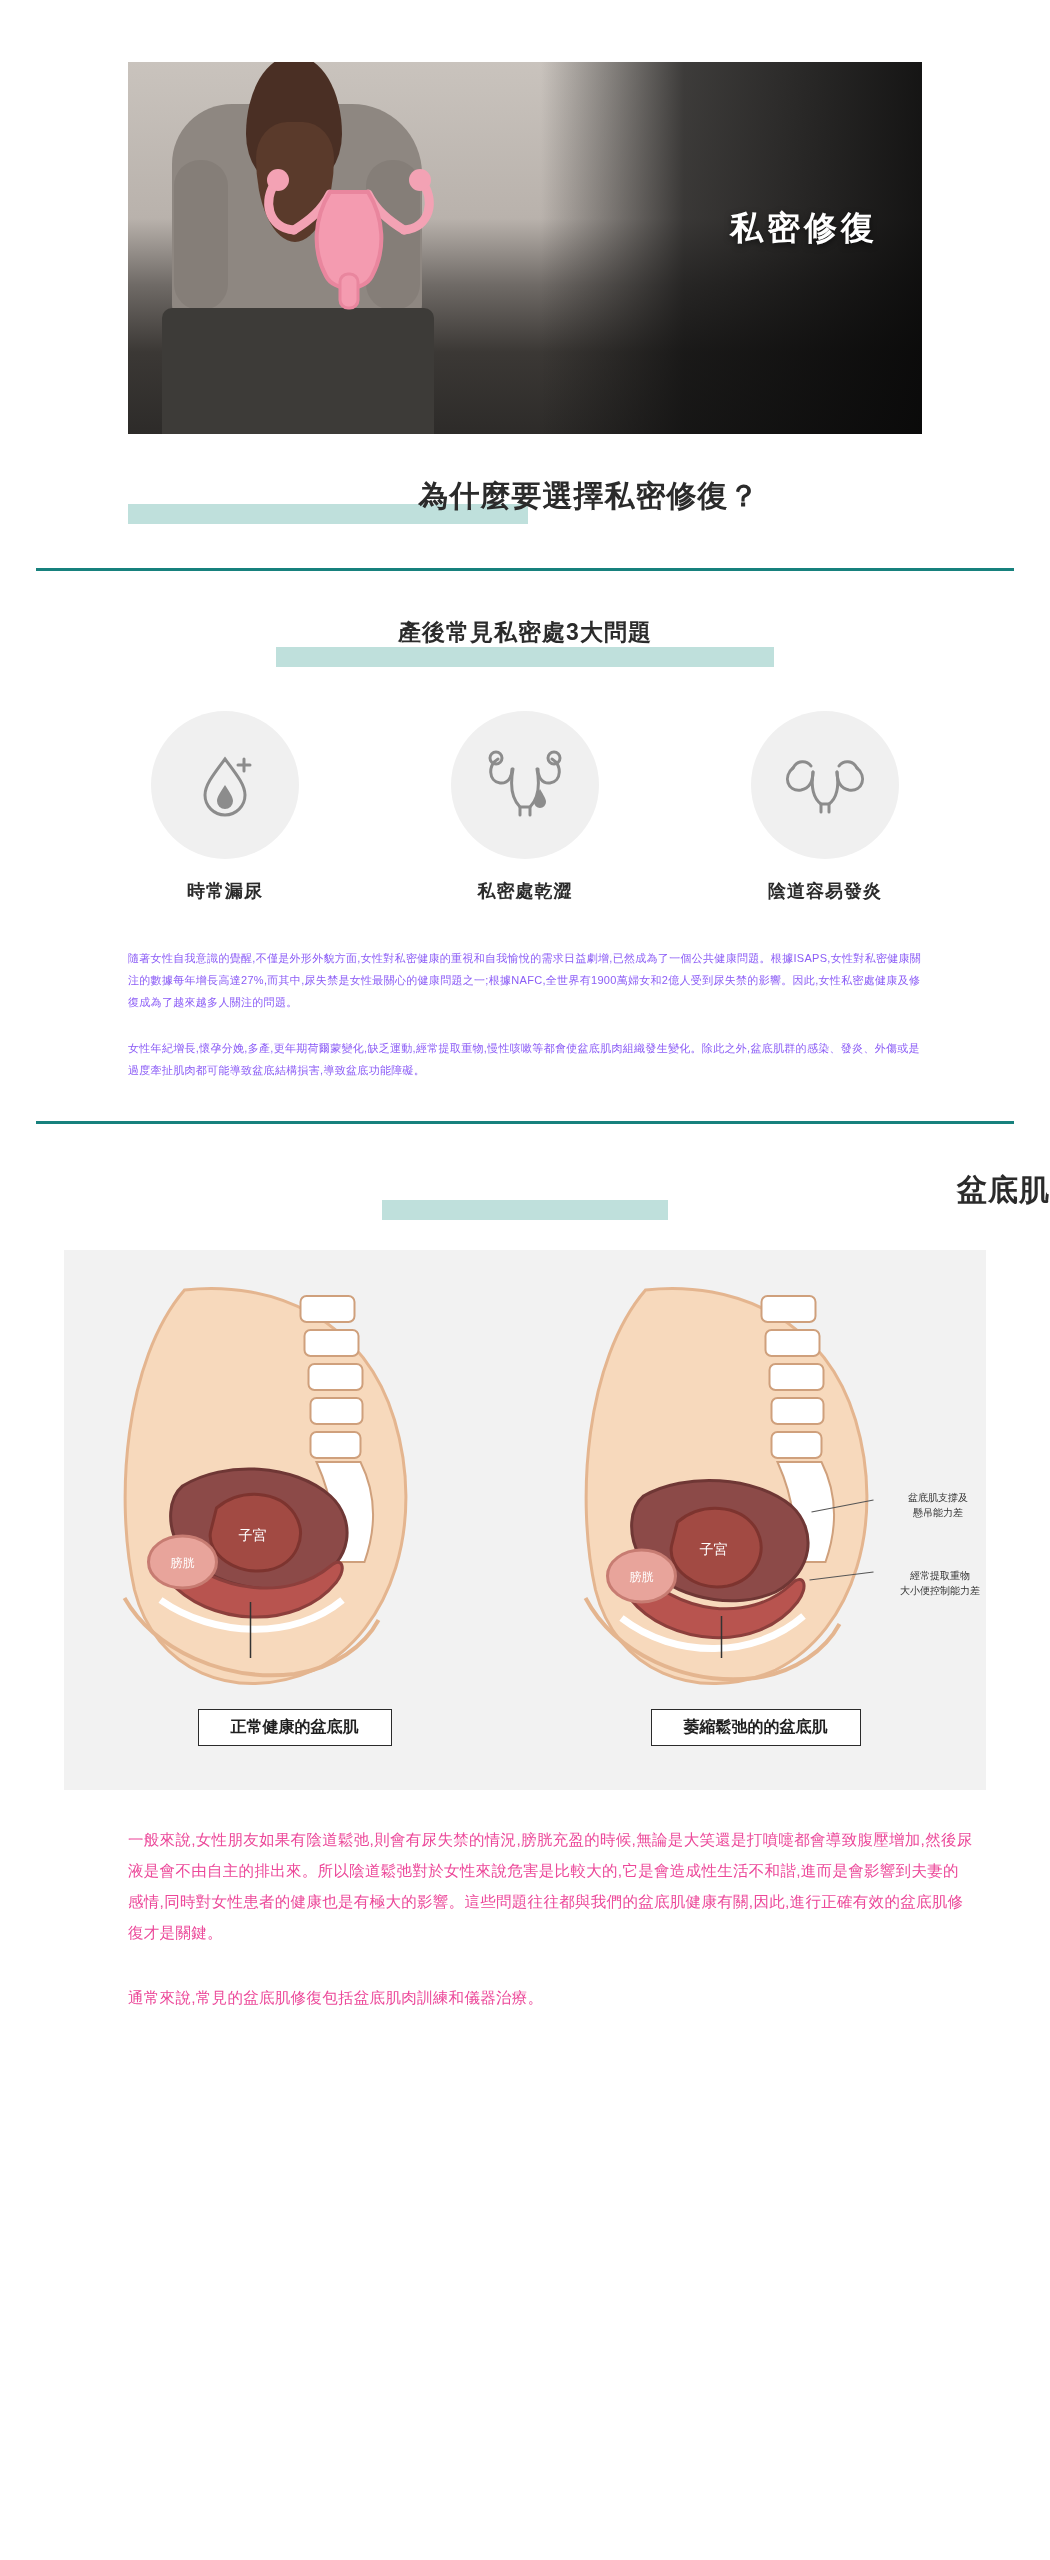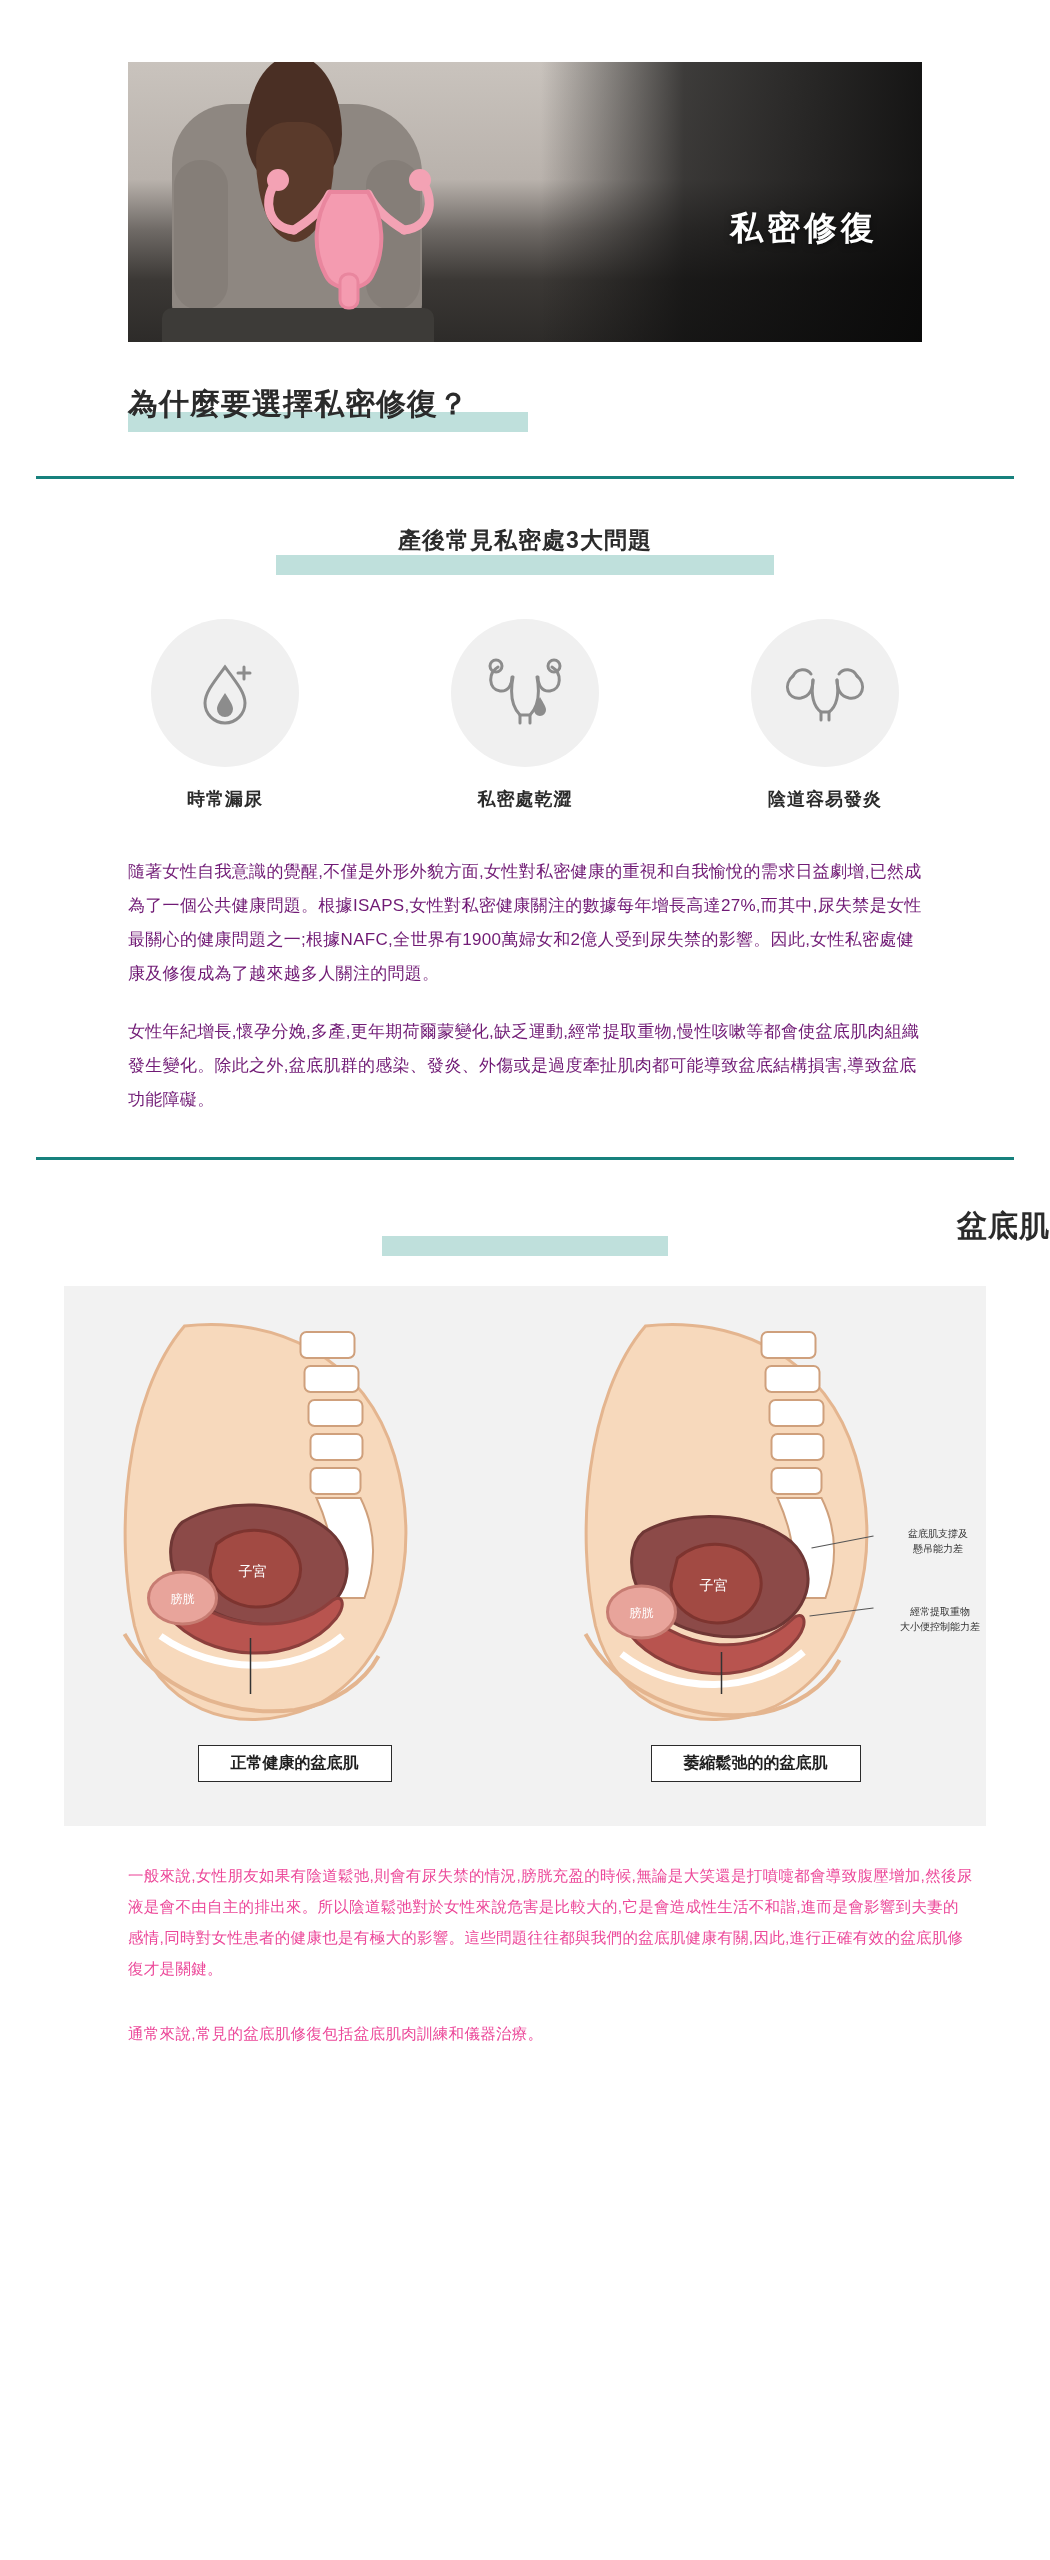--- a/index.html
+++ b/index.html
@@ -13,21 +13,21 @@
     width: 1050px;
     min-height: 2560px;
     background: #ffffff;
     position: relative;
     padding: 0;
   }
 
   
   .hero-wrap {
     margin: 62px 128px 0 128px;
-    height: 280px;
+    height: 372px;
     position: relative;
     overflow: hidden;
     background: #cfc9c4;
     text-align: right;
   }
   .hero-bg {
     position: absolute;
     inset: 0;
     background:
       linear-gradient(90deg, rgba(0,0,0,0.0) 52%, rgba(15,15,15,0.75) 70%, rgba(8,8,8,0.93) 100%),
@@ -109,20 +109,21 @@
     background: #bfe0dc;
     z-index: 0;
   }
   .h1-text {
     position: relative;
     z-index: 1;
     font-size: 30px;
     font-weight: 700;
     color: #2b2b2b;
     letter-spacing: 1px;
+    text-align: center;
   }
   .para-1 {
     margin: 22px 128px 0 128px;
     font-size: 15.5px;
     line-height: 2.0;
     color: #404040;
     letter-spacing: 0.5px;
   }
 
   
@@ -177,23 +178,23 @@
   .icon-label {
     margin-top: 20px;
     font-size: 18px;
     font-weight: 700;
     color: #2b2b2b;
     letter-spacing: 1px;
   }
 
   .para-2 {
     margin: 44px 128px 0 128px;
-    font-size: 17px;
+    font-size: 11px;
     line-height: 2.0;
-    color: #701a75;
+    color: #8b5cf6;
     letter-spacing: 0.3px;
   }
   .para-2 + .para-2 { margin-top: 24px; }
 
   
   .h3-wrap {
     margin-top: 46px;
     position: relative;
     height: 54px;
     text-align: right;

